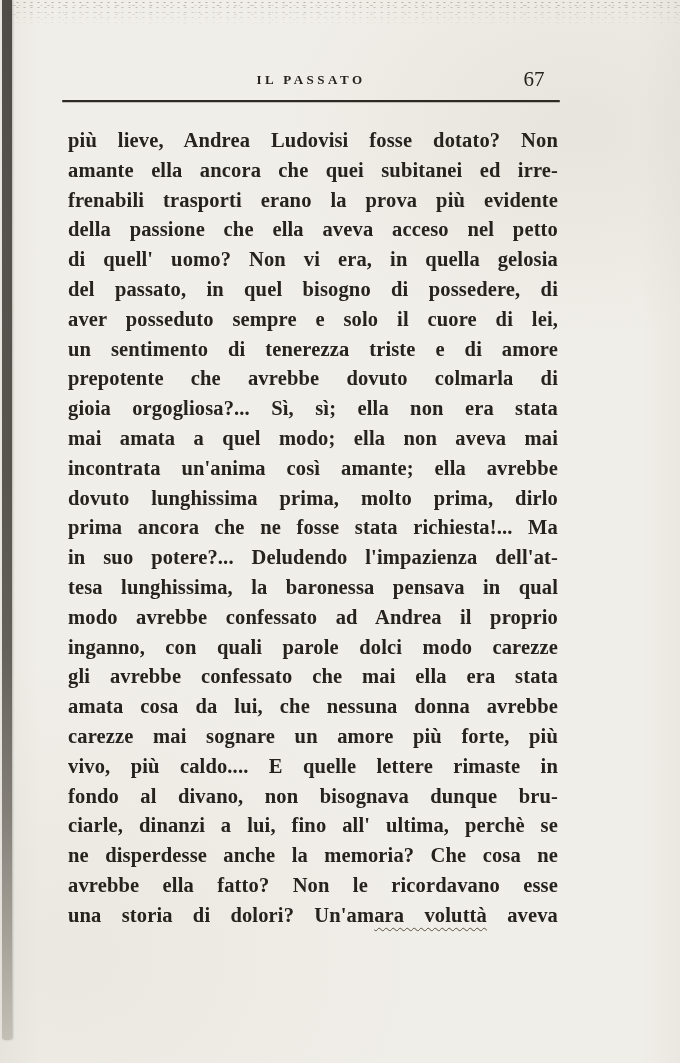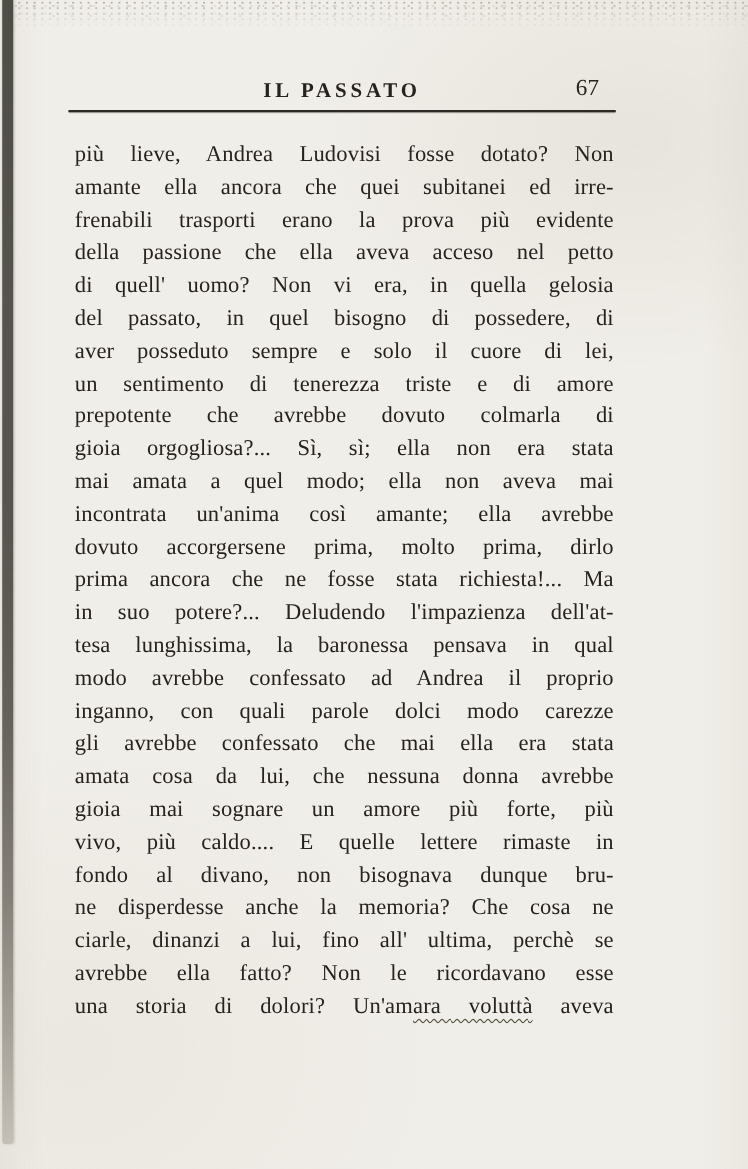--- a/index.html
+++ b/index.html
@@ -43,41 +43,42 @@
       #45443f 0%, #4d4b46 22%, #504d48 45%, #5d5a54 62%,
       #7a766f 78%, #a09c93 90%, #c6c2b9 100%);
     border-radius:0 0 3px 3px;
     box-shadow: 1px 0 2px rgba(90,86,78,0.35);
     z-index:2;
   }
 
   .running-title {
     position:absolute; top:72px; left:62px; width:498px;
     text-align:center;
-    font-size:19px; font-weight:bold; letter-spacing:3.5px;
+    font-size:13px; font-weight:bold; letter-spacing:3.5px;
     z-index:4;
   }
   .page-number {
     position:absolute; top:67px; left:514px; width:40px;
     text-align:center;
     font-size:21px;
     z-index:4;
   }
   .header-rule {
     position:absolute; top:100px; left:62px; width:498px; height:2px;
     background: var(--rule,#2d2a25);
     border-radius:1px;
     box-shadow: 0 1px 0 rgba(45,42,37,0.25);
     z-index:4;
   }
 
   .textblock {
     position:absolute; left:68px; top:126px; width:490px;
     font-size:20.5px;
     z-index:4;
+    font-weight:bold;
   }
   .line {
     height:29.8px; line-height:29.8px;
     text-align:justify;
     text-align-last:justify;
     word-spacing:0.5px;
     letter-spacing:0.15px;
   }
   .wavy {
     text-decoration: underline;
@@ -106,29 +107,29 @@
       <div class="line">frenabili trasporti erano la prova più evidente</div>
       <div class="line">della passione che ella aveva acceso nel petto</div>
       <div class="line">di quell' uomo? Non vi era, in quella gelosia</div>
       <div class="line">del passato, in quel bisogno di possedere, di</div>
       <div class="line">aver posseduto sempre e solo il cuore di lei,</div>
       <div class="line">un sentimento di tenerezza triste e di amore</div>
       <div class="line">prepotente che avrebbe dovuto colmarla di</div>
       <div class="line">gioia orgogliosa?... Sì, sì; ella non era stata</div>
       <div class="line">mai amata a quel modo; ella non aveva mai</div>
       <div class="line">incontrata un'anima così amante; ella avrebbe</div>
-      <div class="line">dovuto accorgersene prima, molto prima, dirlo</div>
+      <div class="line">dovuto lunghissima prima, molto prima, dirlo</div>
       <div class="line">prima ancora che ne fosse stata richiesta!... Ma</div>
       <div class="line">in suo potere?... Deludendo l'impazienza dell'at-</div>
       <div class="line">tesa lunghissima, la baronessa pensava in qual</div>
       <div class="line">modo avrebbe confessato ad Andrea il proprio</div>
       <div class="line">inganno, con quali parole dolci modo carezze</div>
       <div class="line">gli avrebbe confessato che mai ella era stata</div>
       <div class="line">amata cosa da lui, che nessuna donna avrebbe</div>
-      <div class="line">gioia mai sognare un amore più forte, più</div>
+      <div class="line">carezze mai sognare un amore più forte, più</div>
       <div class="line">vivo, più caldo.... E quelle lettere rimaste in</div>
       <div class="line">fondo al divano, non bisognava dunque bru-</div>
+      <div class="line">ciarle, dinanzi a lui, fino all' ultima, perchè se</div>
       <div class="line">ne disperdesse anche la memoria? Che cosa ne</div>
-      <div class="line">ciarle, dinanzi a lui, fino all' ultima, perchè se</div>
       <div class="line">avrebbe ella fatto? Non le ricordavano esse</div>
       <div class="line">una storia di dolori? Un'am<span class="wavy">ara voluttà</span> aveva</div>
     </div>
 </div>
 
 </body></html>

